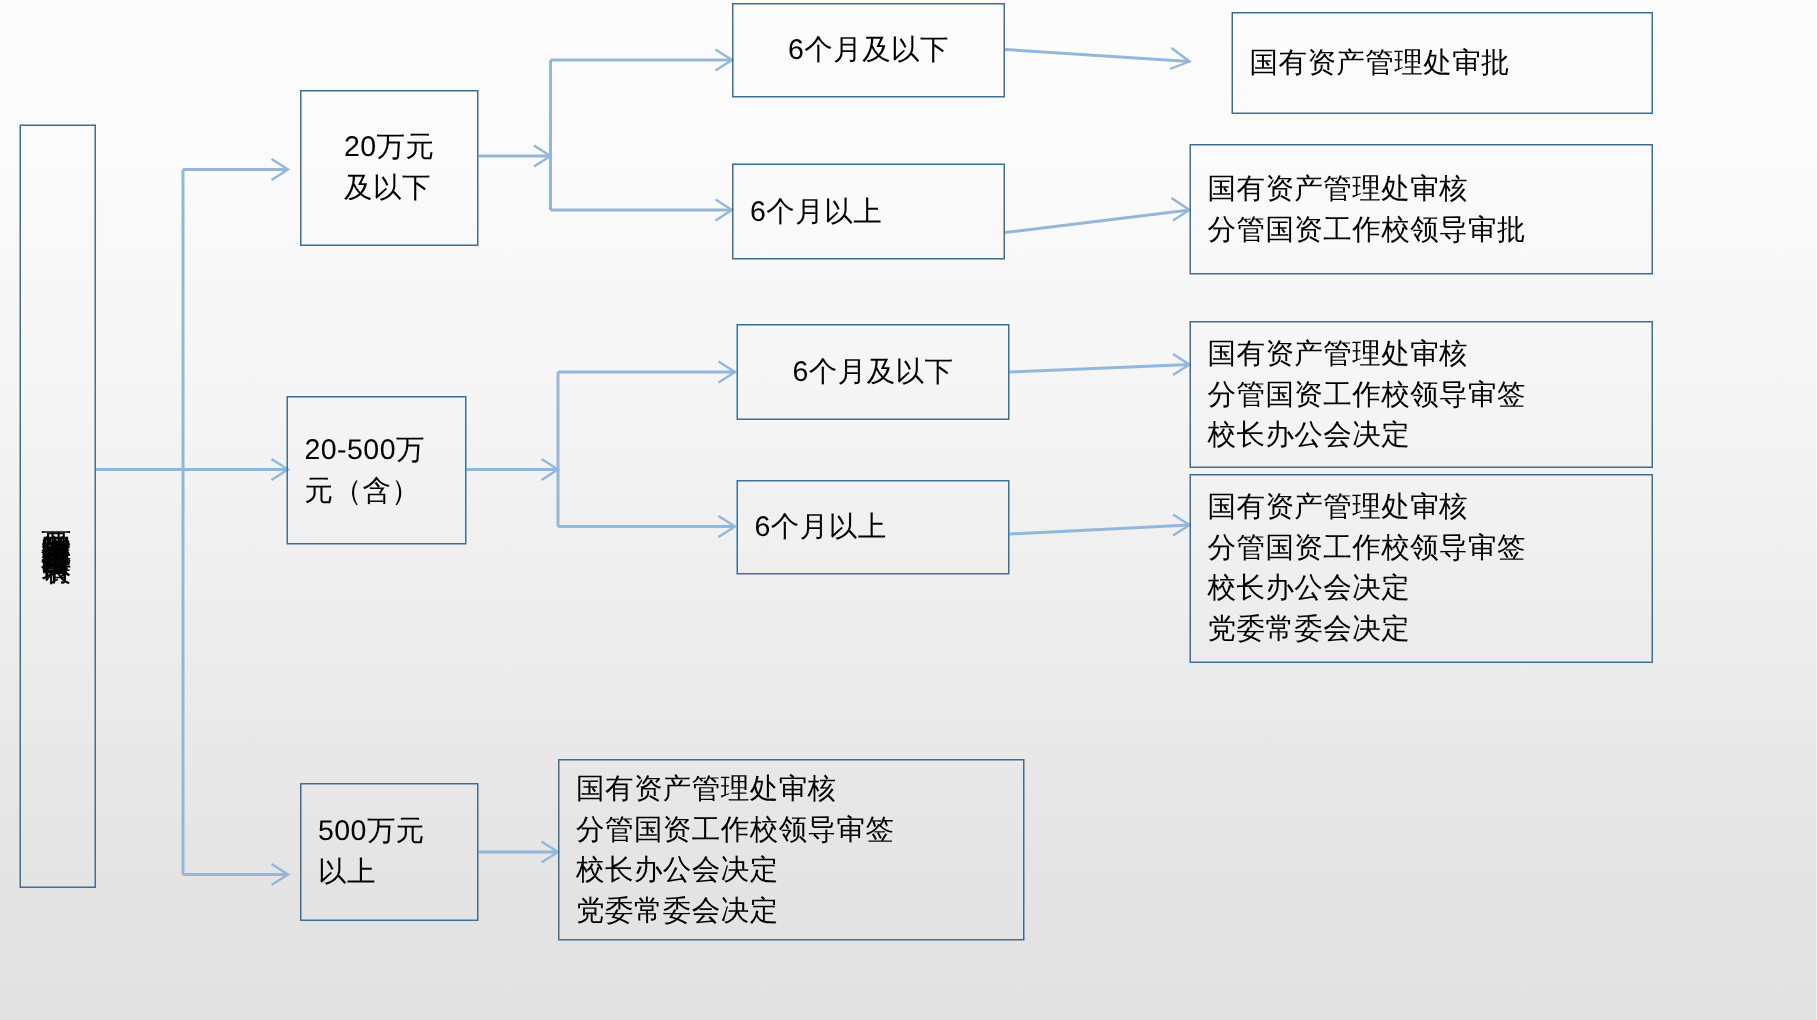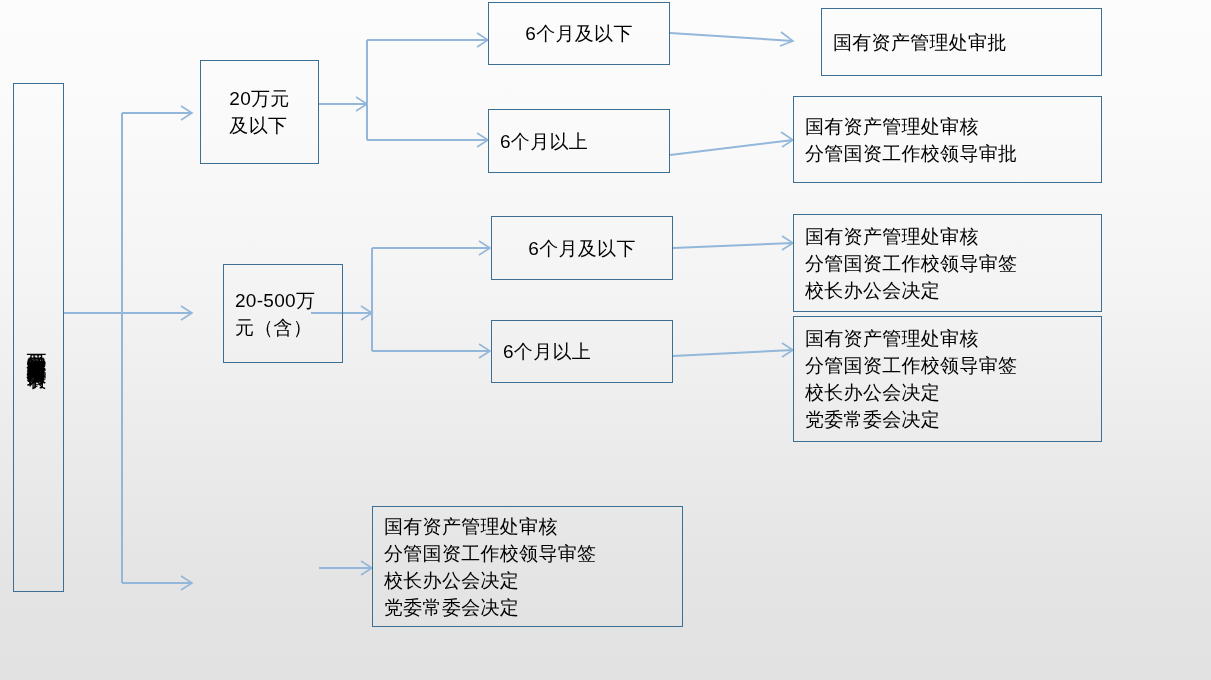--- a/index.html
+++ b/index.html
@@ -118,23 +118,25 @@
     <path class="arrowhead" d="M782,343 L793,350 L782,357"></path>
     <path class="conn" d="M319,568 L372,568"></path>
     <path class="arrowhead" d="M361,561 L372,568 L361,575"></path>
   </svg>
 
   <div class="node vertical" style="left:13px; top:83px; width:51px; height:509px;">西昌学院国有资产出租出借项目申请表</div>
 
   <div class="node centered" style="left:200px; top:60px; width:119px; height:104px;">20万元
 及以下</div>
 
-  <div class="node pad-left" style="left:191px; top:264px; width:120px; height:99px;margin-left:32px;">20-500万
+  <div class="node pad-left" style="left:191px; top:264px; width:120px; height:99px;">20-500万
 元（含）</div>
 
+  <div class="node pad-left" style="left:200px; top:522px; width:119px; height:92px;">500万元
+以上</div>
 
   <div class="node centered" style="left:488px; top:2px; width:182px; height:63px;">6个月及以下</div>
 
   <div class="node pad-left" style="left:488px; top:109px; width:182px; height:64px;">6个月以上</div>
 
   <div class="node centered" style="left:491px; top:216px; width:182px; height:64px;">6个月及以下</div>
 
   <div class="node pad-left" style="left:491px; top:320px; width:182px; height:63px;">6个月以上</div>
 
   <div class="node pad-left" style="left:793px; top:8px; width:281px; height:68px;margin-left:28px;">国有资产管理处审批</div>

